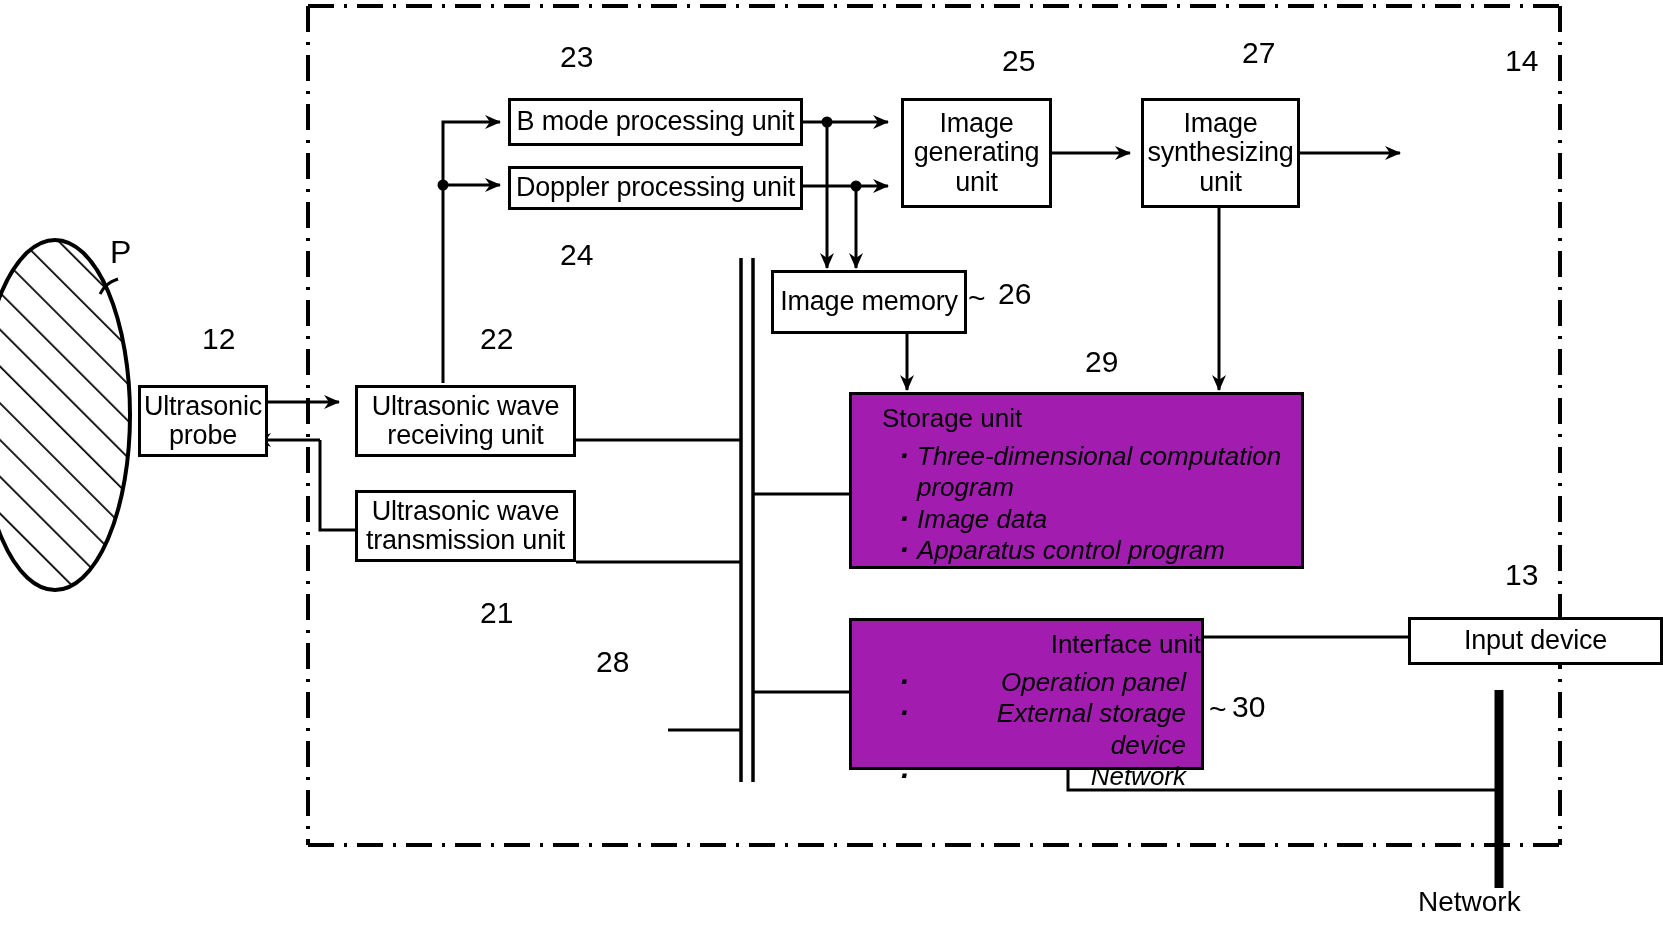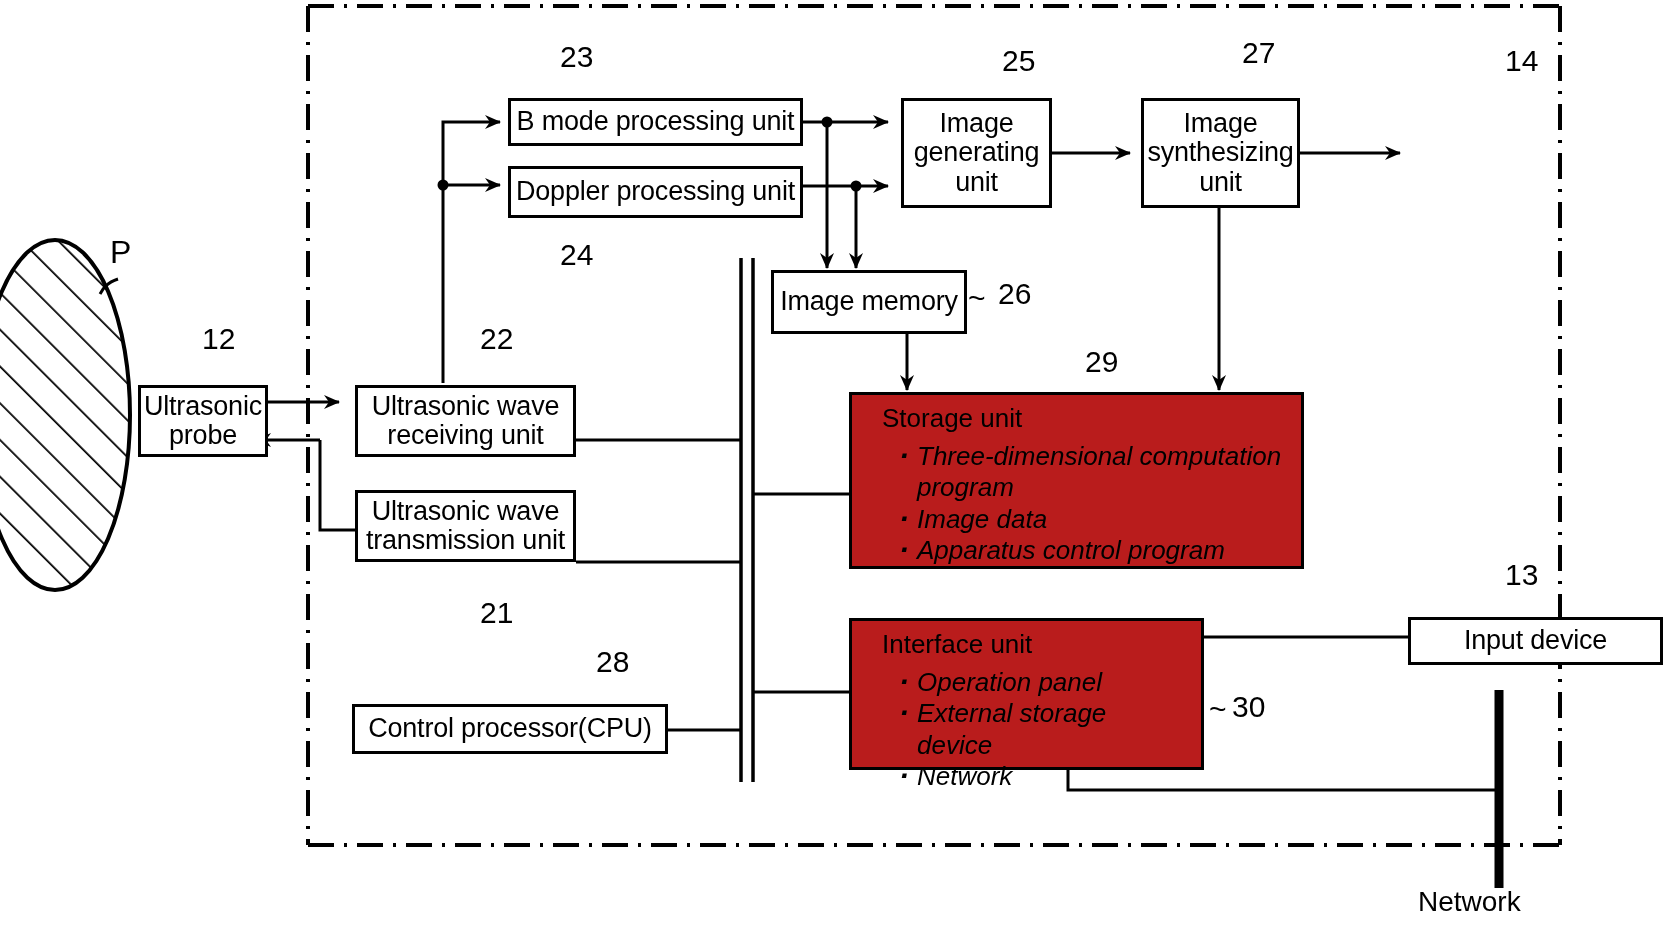--- a/index.html
+++ b/index.html
@@ -4,21 +4,21 @@
 <style>
   html,body{margin:0;padding:0;background:#fff;}
   body{width:1663px;height:928px;font-family:"Liberation Sans",sans-serif;color:#000;overflow:hidden;}
   #stage{position:relative;width:1663px;height:928px;background:#fff;}
   svg#art{position:absolute;left:0;top:0;width:1663px;height:928px;}
   .blk{position:absolute;border:3px solid #000;background:#fff;box-sizing:border-box;
        display:flex;align-items:center;justify-content:center;text-align:center;
        font-size:27px;line-height:1.08;letter-spacing:-0.2px;}
   .ref{position:absolute;font-size:30px;letter-spacing:0px;}
   .lbl{position:absolute;font-size:28px;}
-  .listblk{position:absolute;border:3px solid #000;background:#b91c1c;box-sizing:border-box;
+  .listblk{position:absolute;border:3px solid #000;background:#a21caf;box-sizing:border-box;
            font-size:26px;line-height:1.2;padding:8px 0 0 30px;}
   .listblk .hd{display:block;margin-bottom:1px;}
   .listblk ul{list-style:none;margin:7px;padding:0 8px 0 10px;font-style:italic;}
   .listblk li{position:relative;padding-left:18px;}
   .listblk li:before{content:"\00B7";position:absolute;left:0;top:-3px;font-size:30px;font-weight:bold;}
   .listblk li .cont{display:block;padding-left:0;}
 </style>
 </head>
 <body>
 
@@ -79,21 +79,21 @@
     <path d="M1068,770 L1068,790 L1497,790" stroke="#000" stroke-width="3" fill="none"></path>
 
     <line x1="1499" y1="690" x2="1499" y2="888" stroke="#000" stroke-width="9"></line>
   </svg>
 
   <div class="blk" style="left:508px;top:98px;width:295px;height:48px;">
     <span>B mode processing unit</span>
   </div>
   <div class="ref" style="left:560px;top:40px;">23</div>
 
-  <div class="blk" style="left:508px;top:166px;width:295px;height:52px;text-align:center;">
+  <div class="blk" style="left:508px;top:166px;width:295px;height:44px;text-align:center;">
     <span>Doppler processing unit</span>
   </div>
   <div class="ref" style="left:560px;top:238px;">24</div>
 
   <div class="blk" style="left:901px;top:98px;width:151px;height:110px;white-space:pre-line;">
     <span>Image
 generating
 unit</span>
   </div>
   <div class="ref" style="left:1002px;top:44px;">25</div>
@@ -124,23 +124,20 @@
 receiving unit</span>
   </div>
   <div class="ref" style="left:480px;top:322px;">22</div>
 
   <div class="blk" style="left:355px;top:490px;width:221px;height:72px;white-space:pre-line;">
     <span>Ultrasonic wave
 transmission unit</span>
   </div>
   <div class="ref" style="left:480px;top:596px;">21</div>
 
-  <div class="blk" style="left:352px;top:704px;width:316px;height:50px;">
-    <span>Control processor(CPU)</span>
-  </div>
   <div class="ref" style="left:596px;top:645px;">28</div>
 
   <div class="blk" style="left:1408px;top:617px;width:255px;height:48px;">
     <span>Input device</span>
   </div>
   <div class="ref" style="left:1505px;top:558px;">13</div>
 
   <div class="listblk" style="left:849px;top:392px;width:455px;height:177px;">
     <span class="hd">Storage unit</span>
     <ul>
@@ -150,21 +147,21 @@
       <li>
           <span class="cont">Image data</span>
         </li>
       <li>
           <span class="cont">Apparatus control program</span>
         </li>
     </ul>
   </div>
   <div class="ref" style="left:1085px;top:345px;">29</div>
 
-  <div class="listblk" style="left:849px;top:618px;width:355px;height:152px;">
+  <div class="listblk" style="left:849px;top:618px;width:355px;height:152px;text-align:right;">
     <span class="hd">Interface unit</span>
     <ul>
       <li>
           <span class="cont">Operation panel</span>
         </li>
       <li>
           <span class="cont">External storage device</span>
         </li>
       <li>
           <span class="cont">Network</span>

